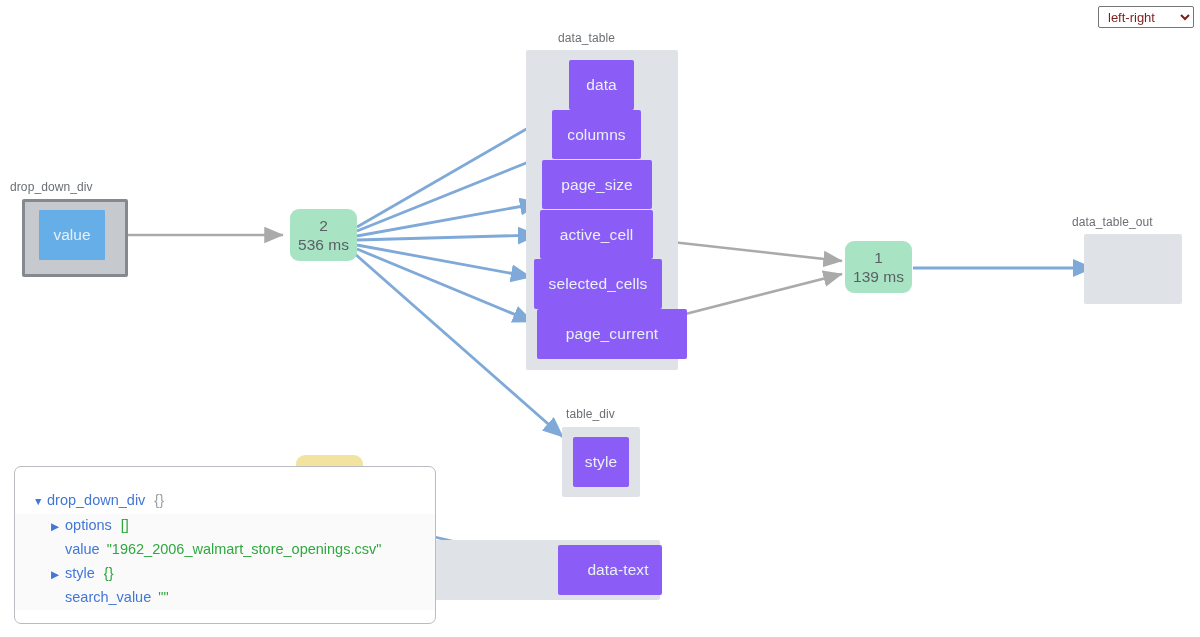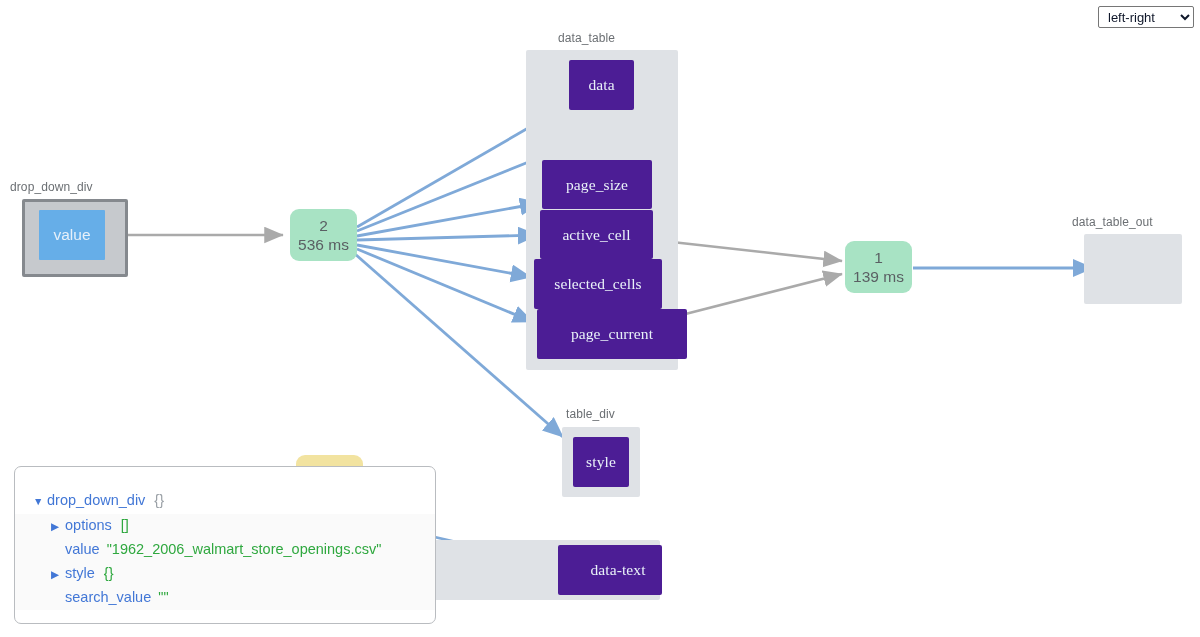--- a/index.html
+++ b/index.html
@@ -20,21 +20,21 @@
   
   .layout-select-wrap {
     position: absolute;
     top: 6px;
     left: 1098px;
     z-index: 40;
   }
   select.layout-select {
     font-family: "Liberation Sans", sans-serif;
     font-size: 13px;
-    color: #0f172a;
+    color: #7f1d1d;
     background: #ffffff;
     border: 1px solid #767676;
     border-radius: 2px;
     padding: 2px 4px 2px 5px;
     width: 96px;
     height: 22px;
     line-height: 18px;
   }
 
   
@@ -57,31 +57,30 @@
     font-size: 12px;
     color: #6b6f73;
     white-space: nowrap;
     z-index: 12;
     letter-spacing: 0.1px;
   }
 
   
   .prop {
     position: absolute;
-    background: #4c1d95;
+    background: #8b5cf6;
     border-radius: 2px;
     color: #e9f1f8;
     font-size: 15.5px;
     display: flex;
     align-items: center;
     justify-content: center;
     z-index: 8;
     white-space: nowrap;
     letter-spacing: 0.1px;
-    font-family: Liberation Serif, serif;
   }
 
   
   .node-hl {
     position: absolute;
     background: #c6c9cd;
     border: 3px solid #85898e;
     border-radius: 2px;
     z-index: 7;
   }
@@ -222,20 +221,21 @@
     </g>
   </svg>
 
   <div class="group-label" style="left:10px; top:180px;">drop_down_div</div>
   <div class="node-hl" style="left:22px; top:199px; width:100px; height:72px;"></div>
   <div class="prop-bright" style="left:39px; top:210px; width:66px; height:50px;">value</div>
 
   <div class="group-label" style="left:558px; top:31px;">data_table</div>
   <div class="group" style="left:526px; top:50px; width:152px; height:320px;"></div>
   <div class="prop" style="left:569px; top:60px;  width:65px;  height:50px;">data</div>
+  <div class="prop" style="left:552px; top:110px; width:89px;  height:49px;">columns</div>
   <div class="prop" style="left:542px; top:160px; width:110px; height:49px;">page_size</div>
   <div class="prop" style="left:540px; top:210px; width:113px; height:49px;">active_cell</div>
   <div class="prop" style="left:534px; top:259px; width:128px; height:50px;">selected_cells</div>
   <div class="prop" style="left:537px; top:309px; width:150px; height:50px;">page_current</div>
 
   <div class="group-label" style="left:566px; top:407px;">table_div</div>
   <div class="group" style="left:562px; top:427px; width:78px; height:70px;"></div>
   <div class="prop" style="left:573px; top:437px; width:56px; height:50px;">style</div>
 
   <div class="group" style="left:95px; top:540px; width:565px; height:60px;"></div>

